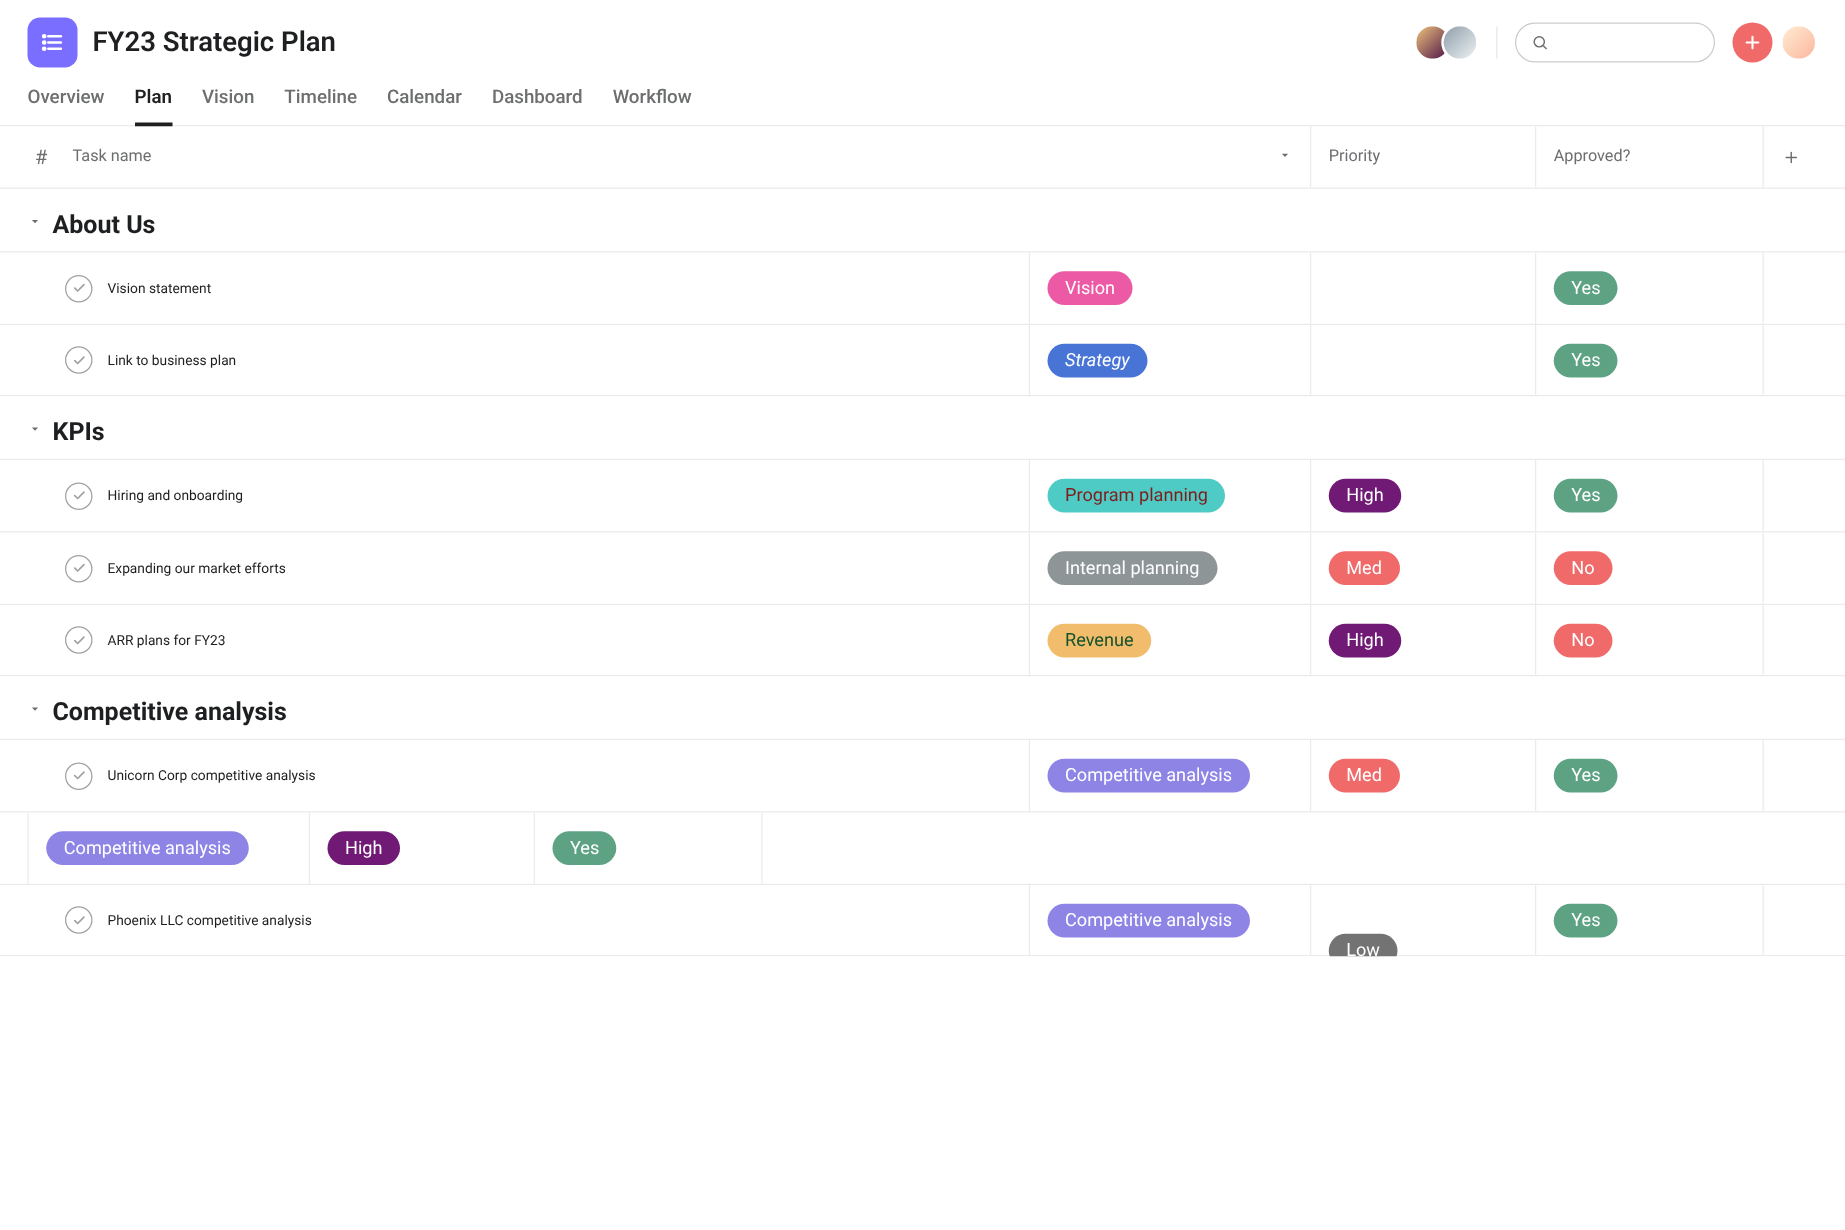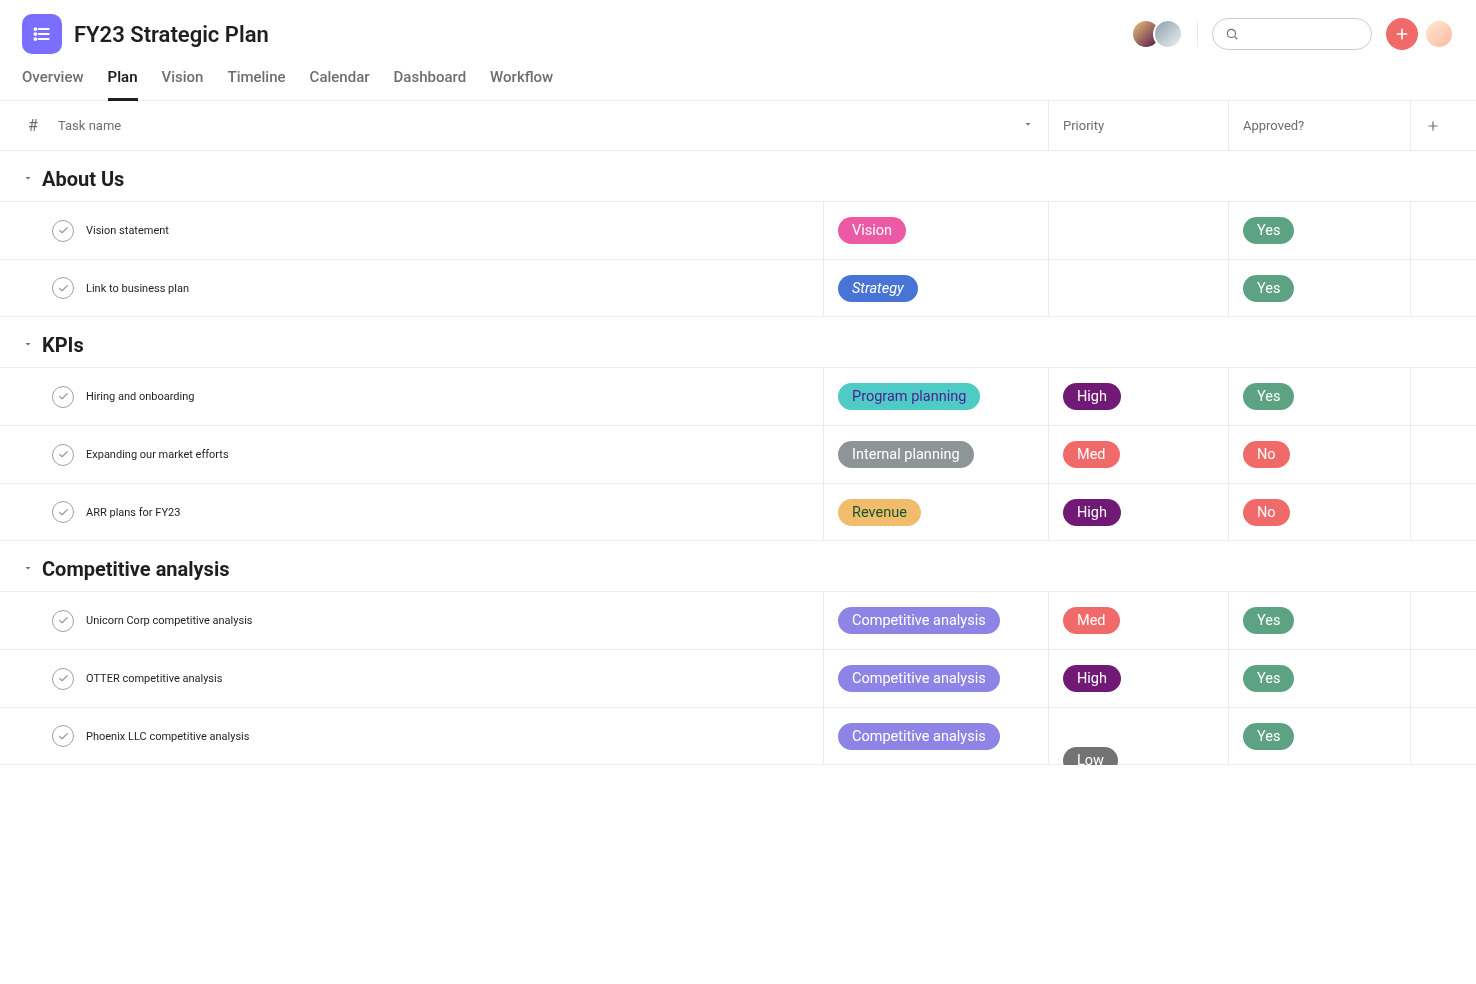--- a/index.html
+++ b/index.html
@@ -45,21 +45,21 @@
 .check-circle svg { width: 11px; height: 11px; color: #a2a0a2; }
 .task-name { font-size: 11px; }
 .task-cell { width: 225px; border-left: 1px solid #edeae9; padding-left: 14px; display: flex; align-items: center; }
 .task-cell.pri { width: 180px; }
 .task-cell.app { width: 182px; }
 .task-cell.extra { width: 44px; border-left: 1px solid #edeae9; }
 
 .pill { display: inline-block; padding: 5px 14px; border-radius: 14px; font-size: 14.5px; color: #fff; white-space: nowrap; }
 .pill.vision { background: #ec5aa5; }
 .pill.strategy { background: #4874d6; font-style: italic; }
-.pill.program { background: #4ecbc4; color: #4c1d95; }
+.pill.program { background: #4ecbc4; color: #7f1d1d; }
 .pill.internal { background: #8d9596; }
 .pill.revenue { background: #f1bd6c; color: #14532d; }
 .pill.compete { background: #8e84e6; }
 .pill.high { background: #701a75; }
 .pill.med { background: #f06a6a; }
 .pill.low { background: #737373; margin-top: 48px; }
 .pill.yes { background: #5da283; }
 .pill.no { background: #f06a6a; }
 
 .chev-down svg { width: 12px; height: 12px; color: #6d6e6f; }
@@ -263,28 +263,20 @@
         </div>
         <div class="task-cell pri">
           <span class="pill med">Med</span>
         </div>
         <div class="task-cell app">
           <span class="pill yes">Yes</span>
         </div>
         <div class="task-cell extra"></div>
       </div>
       <div class="task-row">
-        <div class="task-main">
-          <div class="check-circle">
-            <svg viewBox="0 0 24 24" fill="none" stroke="currentColor" stroke-width="3" stroke-linecap="round" stroke-linejoin="round">
-              <polyline points="20 6 9 17 4 12"></polyline>
-            </svg>
-          </div>
-          <span class="task-name">OTTER competitive analysis</span>
-        </div>
         <div class="task-cell">
           <span class="pill compete">Competitive analysis</span>
         </div>
         <div class="task-cell pri">
           <span class="pill high">High</span>
         </div>
         <div class="task-cell app">
           <span class="pill yes">Yes</span>
         </div>
         <div class="task-cell extra"></div>

